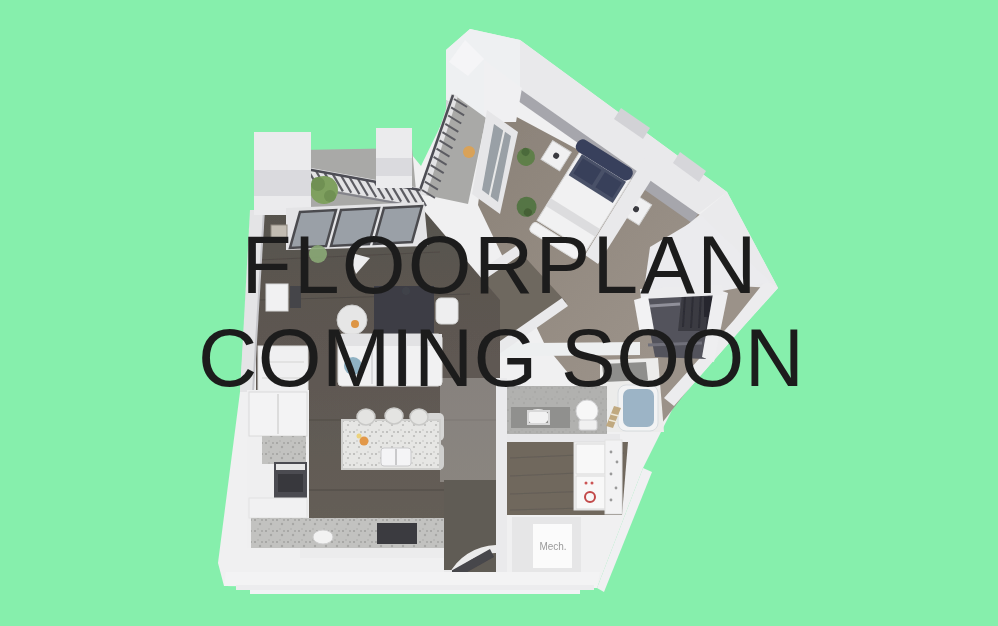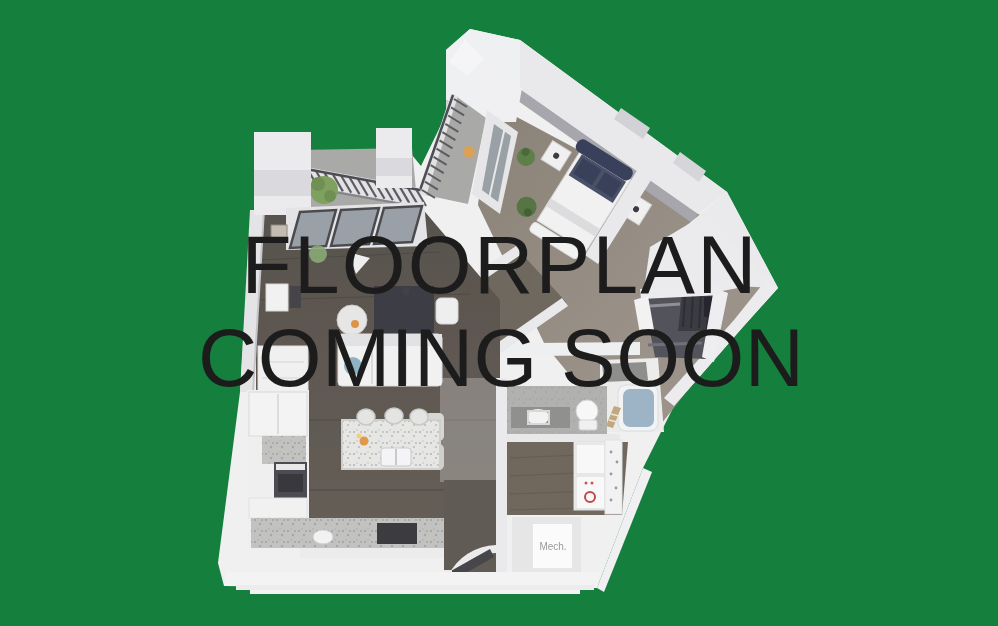--- a/index.html
+++ b/index.html
@@ -1,16 +1,16 @@
 <!DOCTYPE html>
 <html><head>
 <meta charset="utf-8">
 <style>
 html,body{margin:0;padding:0;background:#ffffff;}
-#stage{position:relative;width:998px;height:626px;overflow:hidden;background:#15803d;}
+#stage{position:relative;width:998px;height:626px;overflow:hidden;background:#86efac;}
 svg{position:absolute;left:0;top:0;}
 </style>
 </head>
 <body>
 <div id="stage">
 <svg width="998" height="626" viewBox="0 0 998 626">
 <defs>
 <filter id="soft" x="-5%" y="-5%" width="110%" height="110%">
           <feGaussianBlur stdDeviation="0.6"></feGaussianBlur>
         </filter>

